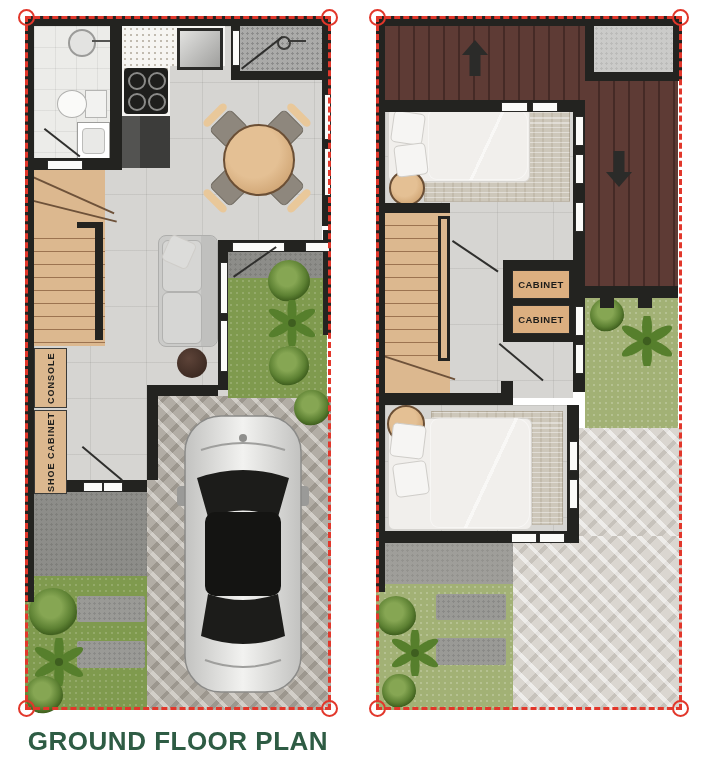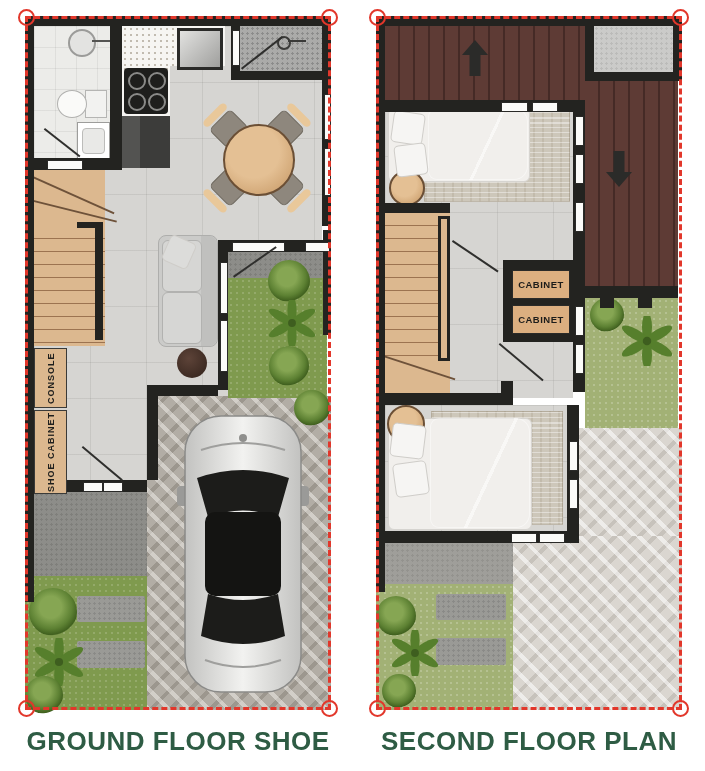--- a/index.html
+++ b/index.html
@@ -338,15 +338,14 @@
     <div class="abs wall" style="left:0;top:0;width:306px;height:10px;"></div>
     <div class="abs wall" style="left:0;top:0;width:9px;height:576px;"></div>
 
     <div class="lotline"></div>
     <div class="corner" style="left:-7px;top:-7px;"></div>
     <div class="corner" style="right:-7px;top:-7px;"></div>
     <div class="corner" style="left:-7px;bottom:-7px;"></div>
     <div class="corner" style="right:-7px;bottom:-7px;"></div>
   </div>
 
-  <div class="title" style="left:25px;top:726px;">GROUND FLOOR SHOE</div>
-  <div class="title" style="left:376px;top:726px;">SECOND FLOOR PLAN</div>
+  <div class="title" style="left:25px;top:726px;">GROUND FLOOR PLAN</div>
 </div>
 
 </body></html>

